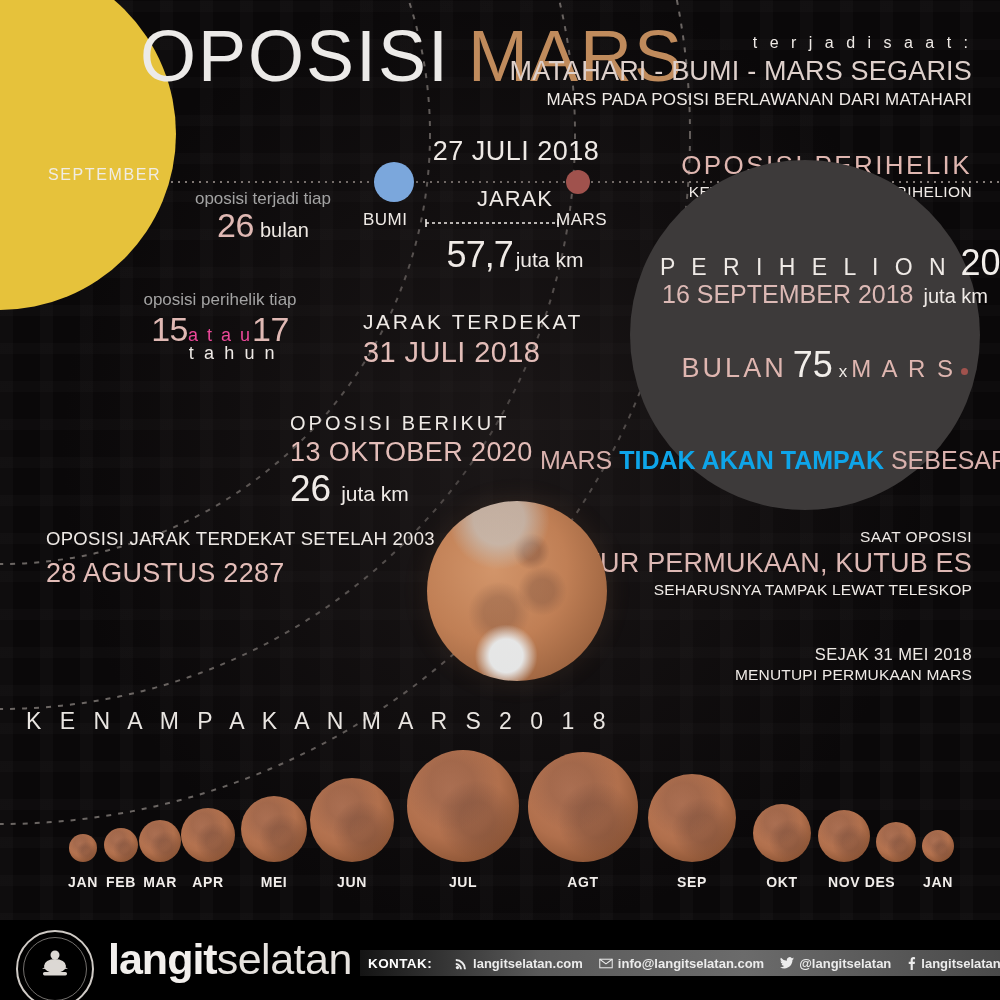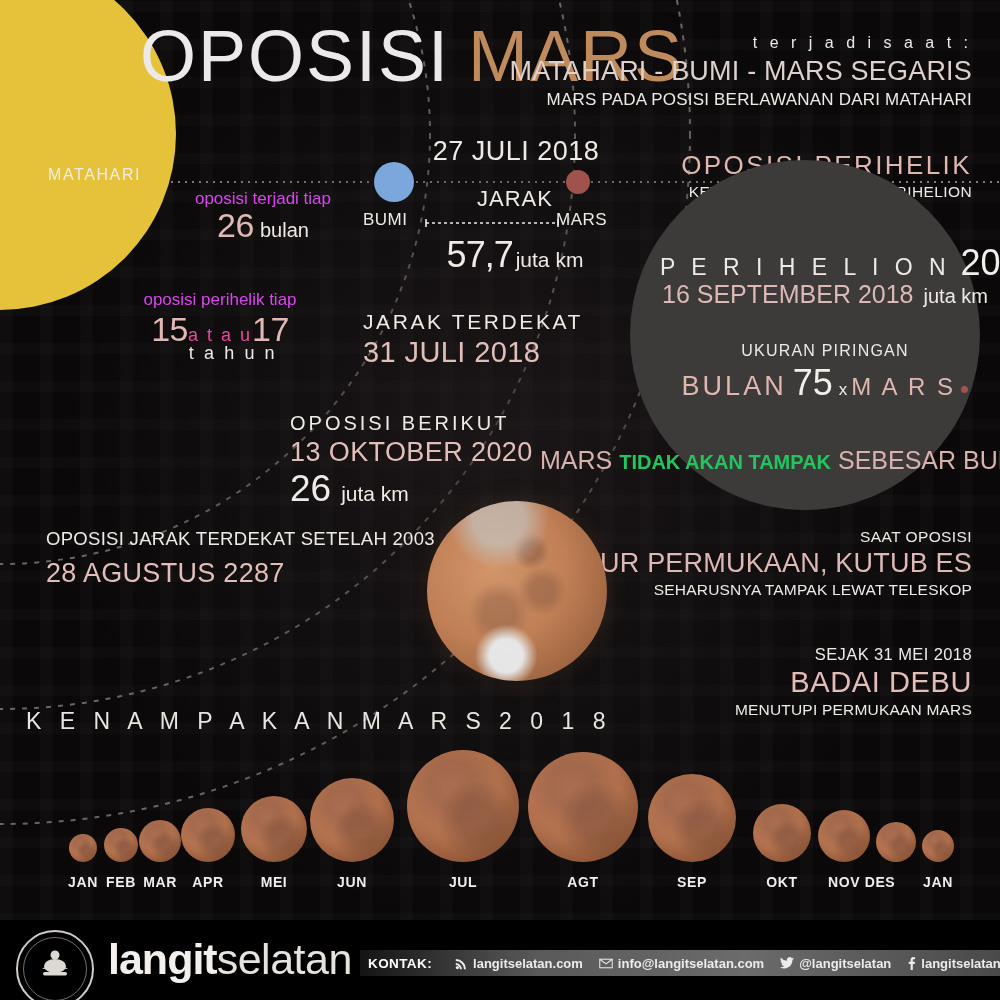--- a/index.html
+++ b/index.html
@@ -79,21 +79,21 @@
   #measure{left:424px;top:218px;width:136px;height:10px;}
   #dist-val{
     left:400px;top:234px;width:230px;text-align:center;white-space:nowrap;
     color:#efeae6;
   }
   #dist-val .num{font-size:36px;font-weight:300;letter-spacing:-1px;}
   #dist-val .unit{font-size:21px;margin-left:3px;}
 
   
   .fact{position:absolute;color:#efeae6;}
-  .fact .sub{font-size:17px;color:#d946ef;font-weight:400;}
+  .fact .sub{font-size:17px;color:#a3a3a3;font-weight:400;}
   .fact .big{font-size:33px;font-weight:300;color:#e0b9b4;letter-spacing:-.5px;}
   .fact .mid{font-size:20px;color:#efe9e3;}
 
   #f-26{left:178px;top:189px;width:170px;text-align:center;}
   #f-26 .row{display:block;margin-top:-3px;}
   #f-26 .big{font-size:34px;}
   #f-26 .mid{margin-left:6px;}
 
   #f-15{left:130px;top:290px;width:180px;text-align:center;}
   #f-15 .big{font-size:34px;}
@@ -145,21 +145,21 @@
   #ukuran .n{font-size:36px;font-weight:300;color:#f2eeea;margin:0 6px;}
   #ukuran .x{font-size:17px;color:#efeae6;}
   #ukuran .mars{font-size:24px;letter-spacing:2.5px;color:#dfb6b0;margin-left:4px;}
   #ukuran .dot{
     display:inline-block;width:7px;height:7px;border-radius:50%;
     background:#a0524d;vertical-align:middle;margin-left:6px;margin-bottom:2px;
   }
 
   #tampak{left:540px;top:446px;width:440px;text-align:center;white-space:nowrap;}
   #tampak .a{font-size:25px;color:#d9b1ad;}
-  #tampak .b{font-size:20px;font-weight:700;color:#22c55e;}
+  #tampak .b{font-size:25px;font-weight:700;color:#0ea5e9;}
   #tampak .c{font-size:25px;color:#d9b1ad;}
 
   #fitur{right:28px;top:528px;text-align:right;}
   #fitur .k{font-size:15.5px;letter-spacing:.4px;color:#efeae6;}
   #fitur .h{font-size:27px;color:#ddb8b4;margin-top:2px;letter-spacing:.2px;}
   #fitur .s{font-size:15.5px;color:#efeae6;margin-top:2px;letter-spacing:.2px;}
 
   #badai{right:28px;top:645px;text-align:right;}
   #badai .k{font-size:16.5px;letter-spacing:.4px;color:#efeae6;}
   #badai .h{font-size:29px;color:#e2bcb8;margin-top:2px;letter-spacing:.6px;}
@@ -243,21 +243,21 @@
       <circle cx="0" cy="134" r="430"></circle>
       <circle cx="0" cy="134" r="575"></circle>
       <circle cx="0" cy="134" r="690"></circle>
     </g>
     <line x1="150" y1="182" x2="1000" y2="182" stroke="#9a918c" stroke-width="2" stroke-dasharray="2 5" opacity="0.85"></line>
   </svg>
 
   <div id="vig"></div>
 
   <div id="sun" class="abs"></div>
-  <div id="sun-label" class="abs">MATAHARI</div>
+  <div id="sun-label" class="abs">SEPTEMBER</div>
 
   <div id="title" class="abs">
     <span class="w1">OPOSISI</span><span class="w2">MARS</span>
   </div>
 
   <div id="date-main" class="abs">27 JULI 2018</div>
   <div id="earth-dot" class="abs"></div>
   <div id="mars-dot" class="abs"></div>
   <div id="earth-label" class="abs">BUMI</div>
   <div id="mars-label" class="abs">MARS</div>
@@ -310,37 +310,35 @@
   </div>
 
   <div id="gray-circle" class="abs"></div>
 
   <div id="perihelion" class="abs">
     <div class="r1"><span class="w">P E R I H E L I O N</span><span class="n">207</span></div>
     <div class="r2"><span class="dt">16 SEPTEMBER 2018</span><span class="u">juta km</span></div>
   </div>
 
   <div id="ukuran" class="abs">
-    <div class="h">UKURAN PIRINGAN</div>
     <div class="r"><span class="bulan">BULAN</span><span class="n">75</span><span class="x">x</span><span class="mars">M A R S</span><span class="dot"></span></div>
   </div>
 
   <div id="tampak" class="abs">
     <span class="a">MARS </span><span class="b">TIDAK AKAN TAMPAK</span><span class="c"> SEBESAR BULAN</span>
   </div>
 
   <div id="fitur" class="abs">
     <div class="k">SAAT OPOSISI</div>
     <div class="h">FITUR PERMUKAAN, KUTUB ES</div>
     <div class="s">SEHARUSNYA TAMPAK LEWAT TELESKOP</div>
   </div>
 
   <div id="badai" class="abs">
     <div class="k">SEJAK 31 MEI 2018</div>
-    <div class="h">BADAI DEBU</div>
     <div class="s">MENUTUPI PERMUKAAN MARS</div>
   </div>
 
   <div id="mars-big" class="abs"></div>
 
   <div id="kenampakan-title" class="abs">K E N A M P A K A N   M A R S   2 0 1 8</div>
   <div id="mars-row">
       <div class="mrs" style="left: 83px; width: 28px; height: 28px; background: radial-gradient(circle at 40% 30%, rgba(110, 70, 55, 0.3) 0px, rgba(110, 70, 55, 0.3) 22%, rgba(110, 70, 55, 0) 45%), radial-gradient(circle at 62% 62%, rgba(95, 60, 48, 0.32) 0px, rgba(95, 60, 48, 0.32) 18%, rgba(95, 60, 48, 0) 40%), radial-gradient(circle at 38% 34%, rgb(196, 128, 93) 0%, rgb(176, 111, 76) 50%, rgb(138, 83, 52) 80%, rgb(94, 58, 35) 100%);"></div>
       <div class="mlbl" style="left: 83px;">JAN</div>
       <div class="mrs" style="left: 121px; width: 34px; height: 34px; background: radial-gradient(circle at 40% 30%, rgba(110, 70, 55, 0.3) 0px, rgba(110, 70, 55, 0.3) 22%, rgba(110, 70, 55, 0) 45%), radial-gradient(circle at 62% 62%, rgba(95, 60, 48, 0.32) 0px, rgba(95, 60, 48, 0.32) 18%, rgba(95, 60, 48, 0) 40%), radial-gradient(circle at 38% 34%, rgb(196, 128, 93) 0%, rgb(176, 111, 76) 50%, rgb(138, 83, 52) 80%, rgb(94, 58, 35) 100%);"></div>

